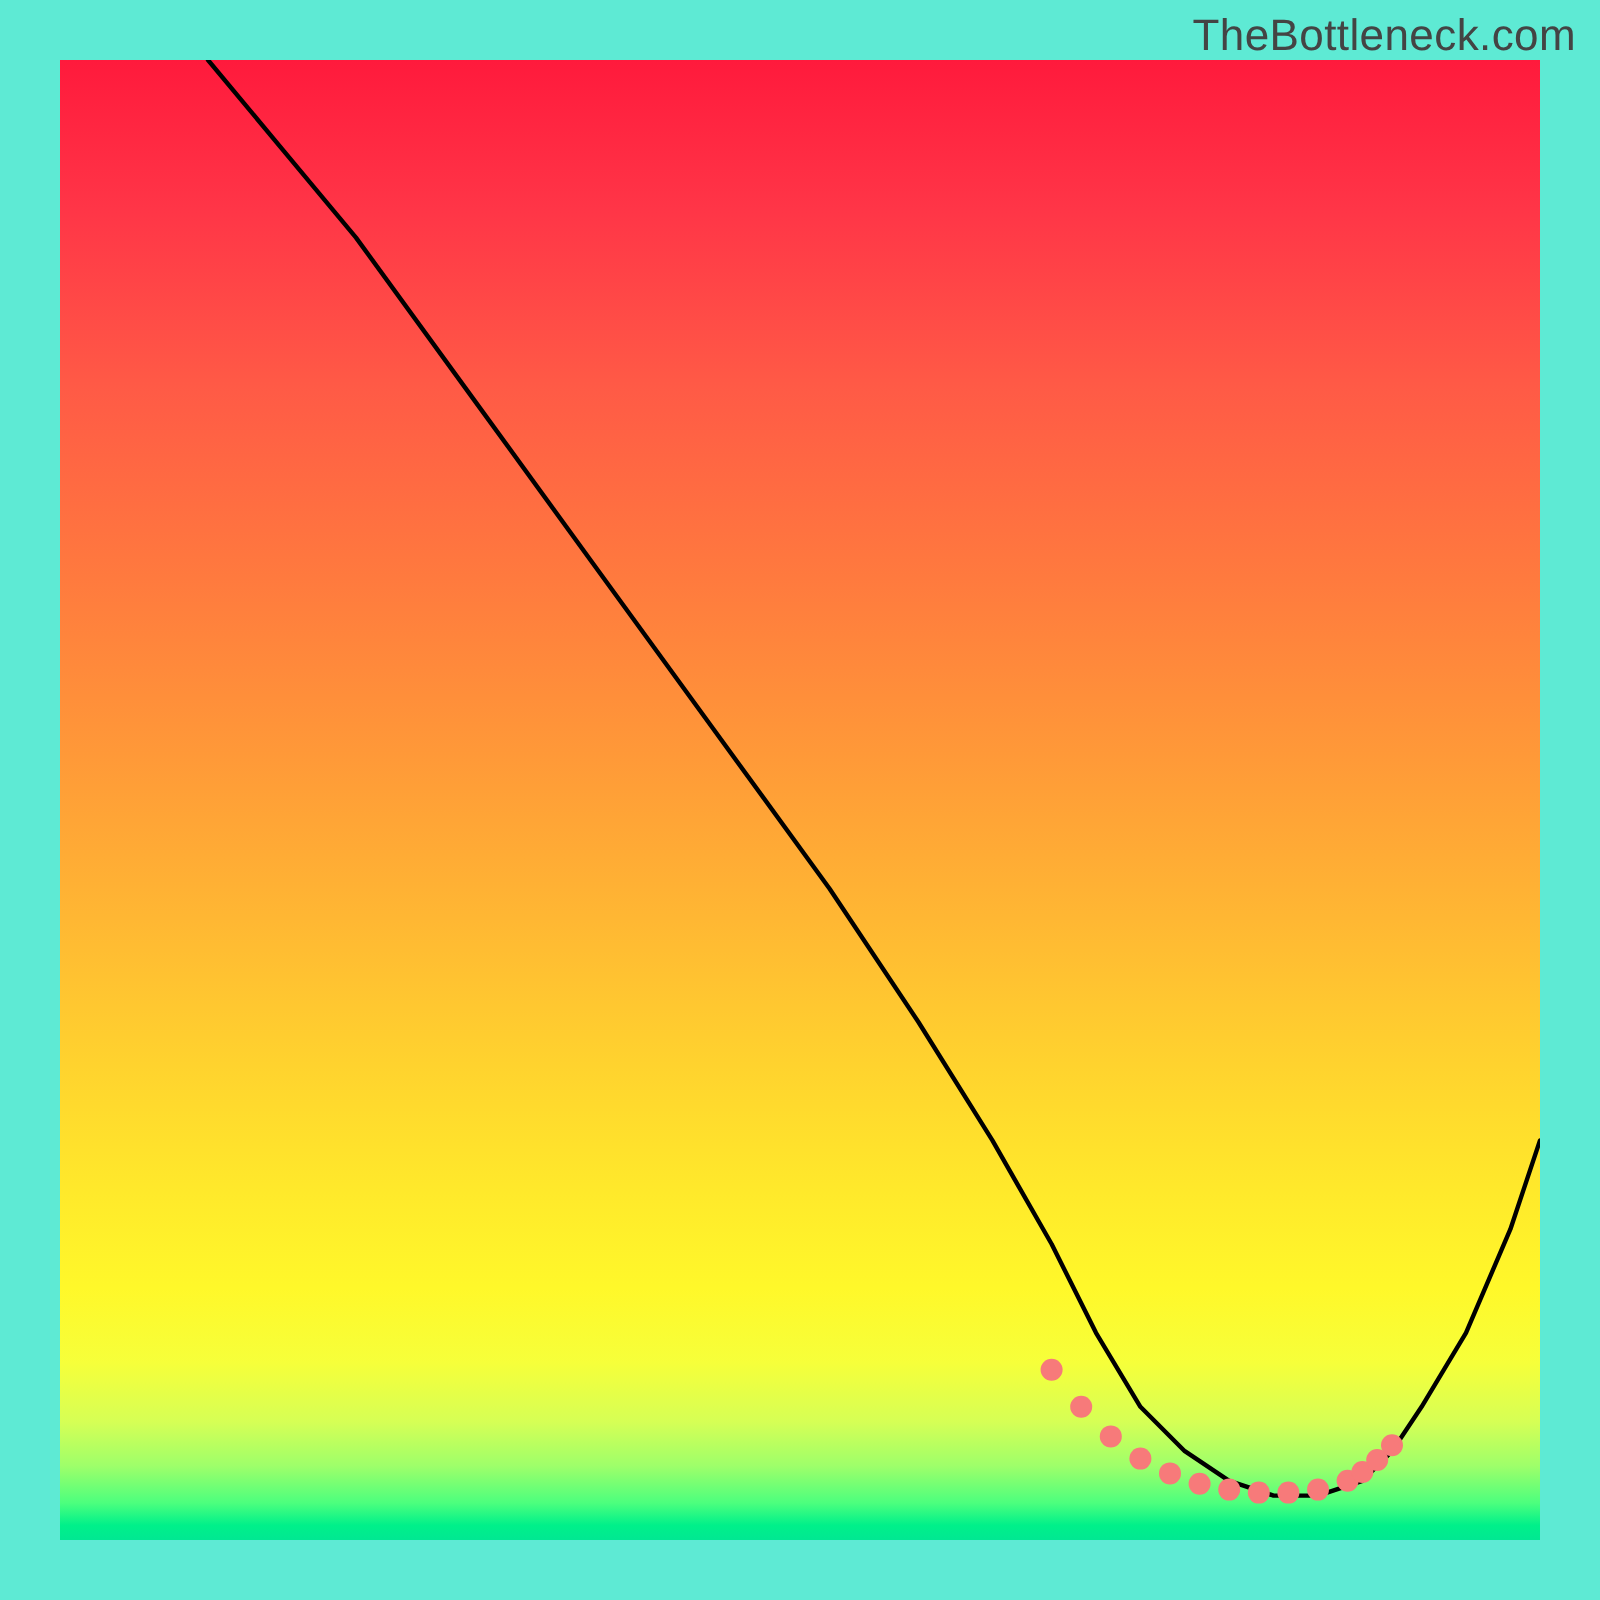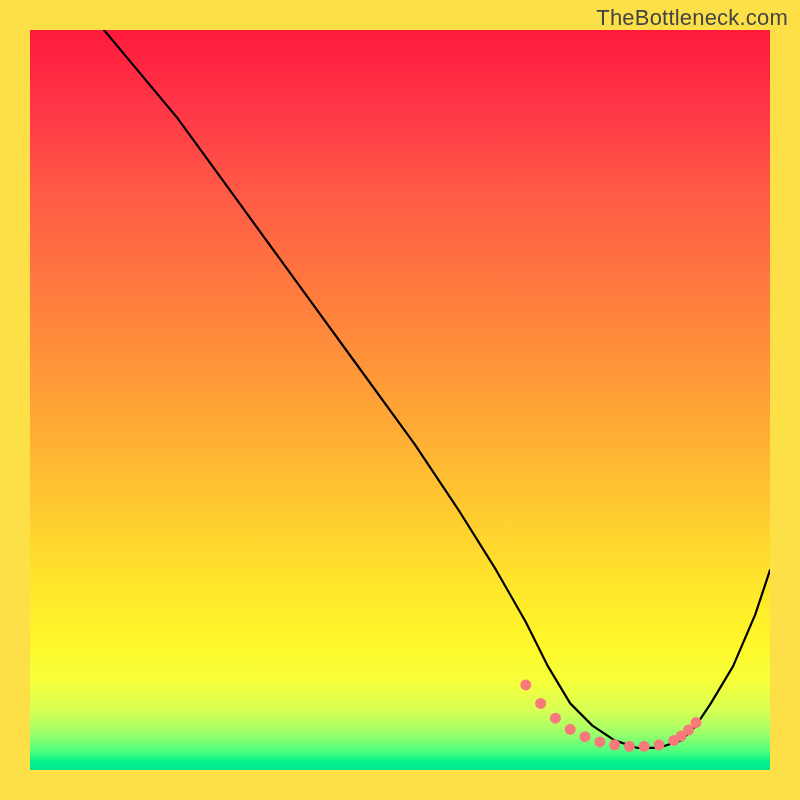--- a/index.html
+++ b/index.html
@@ -8,21 +8,21 @@
     width: 800px;
     height: 800px;
     background: #000;
     font-family: Arial, Helvetica, sans-serif;
     overflow: hidden;
   }
   .container {
     position: relative;
     width: 800px;
     height: 800px;
-    background: #fde047;
+    background: #5eead4;
   }
   .watermark {
     position: absolute;
     top: 5px;
     right: 12px;
     color: #444;
     font-size: 22px;
     font-weight: 400;
     letter-spacing: 0.2px;
     z-index: 5;

